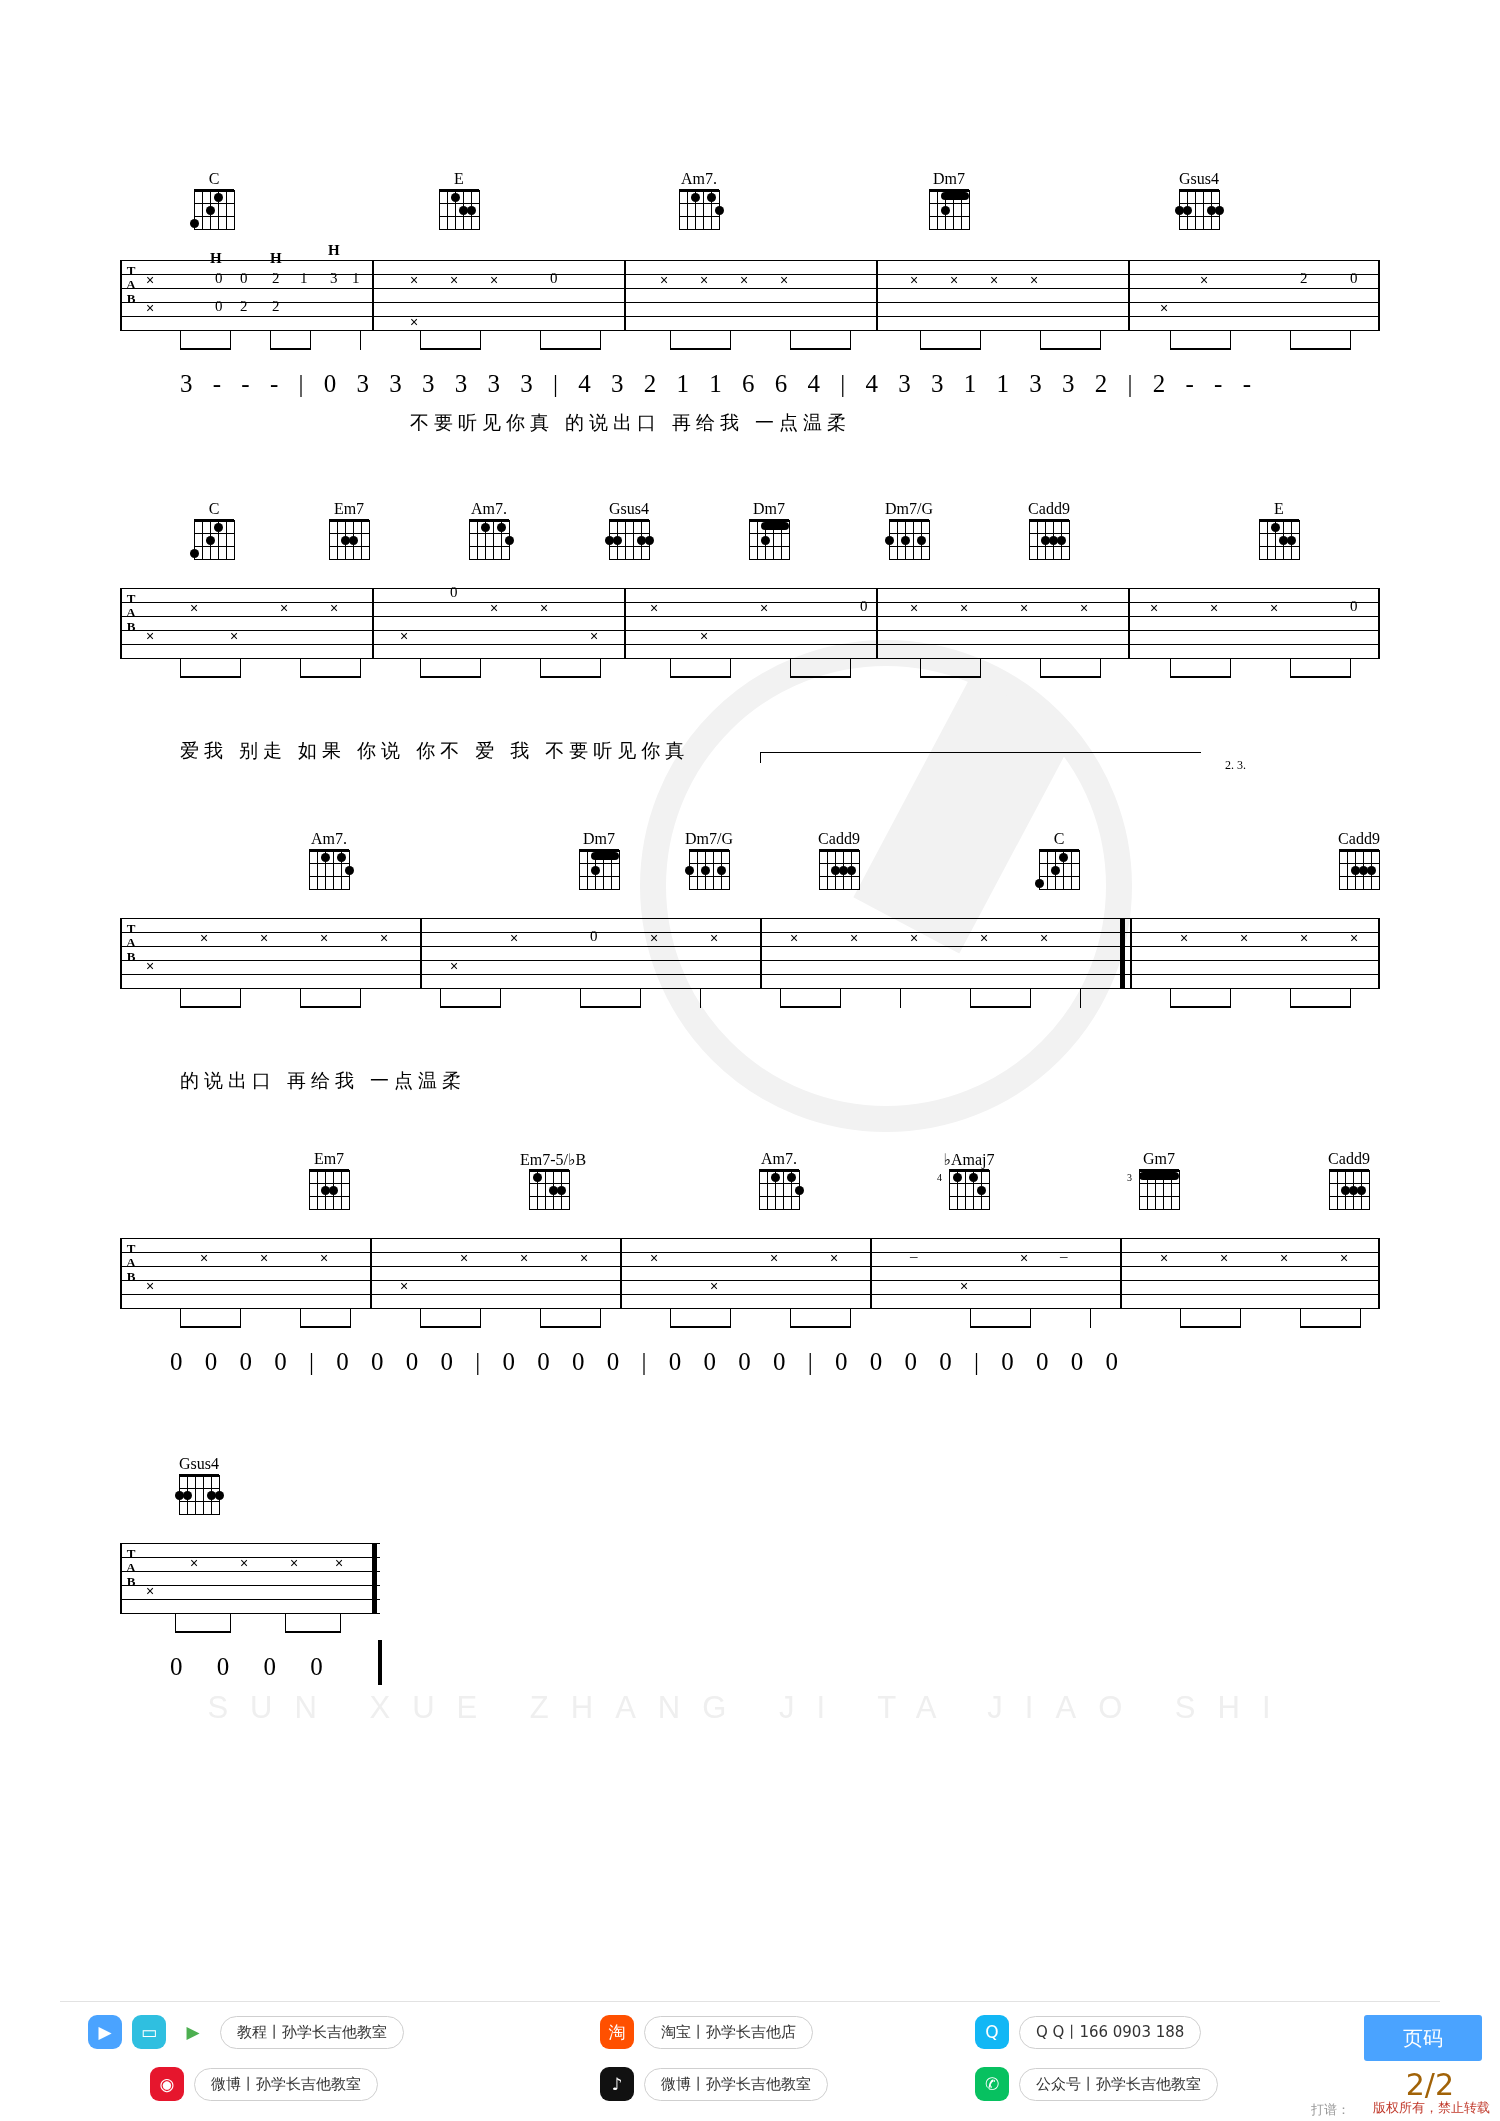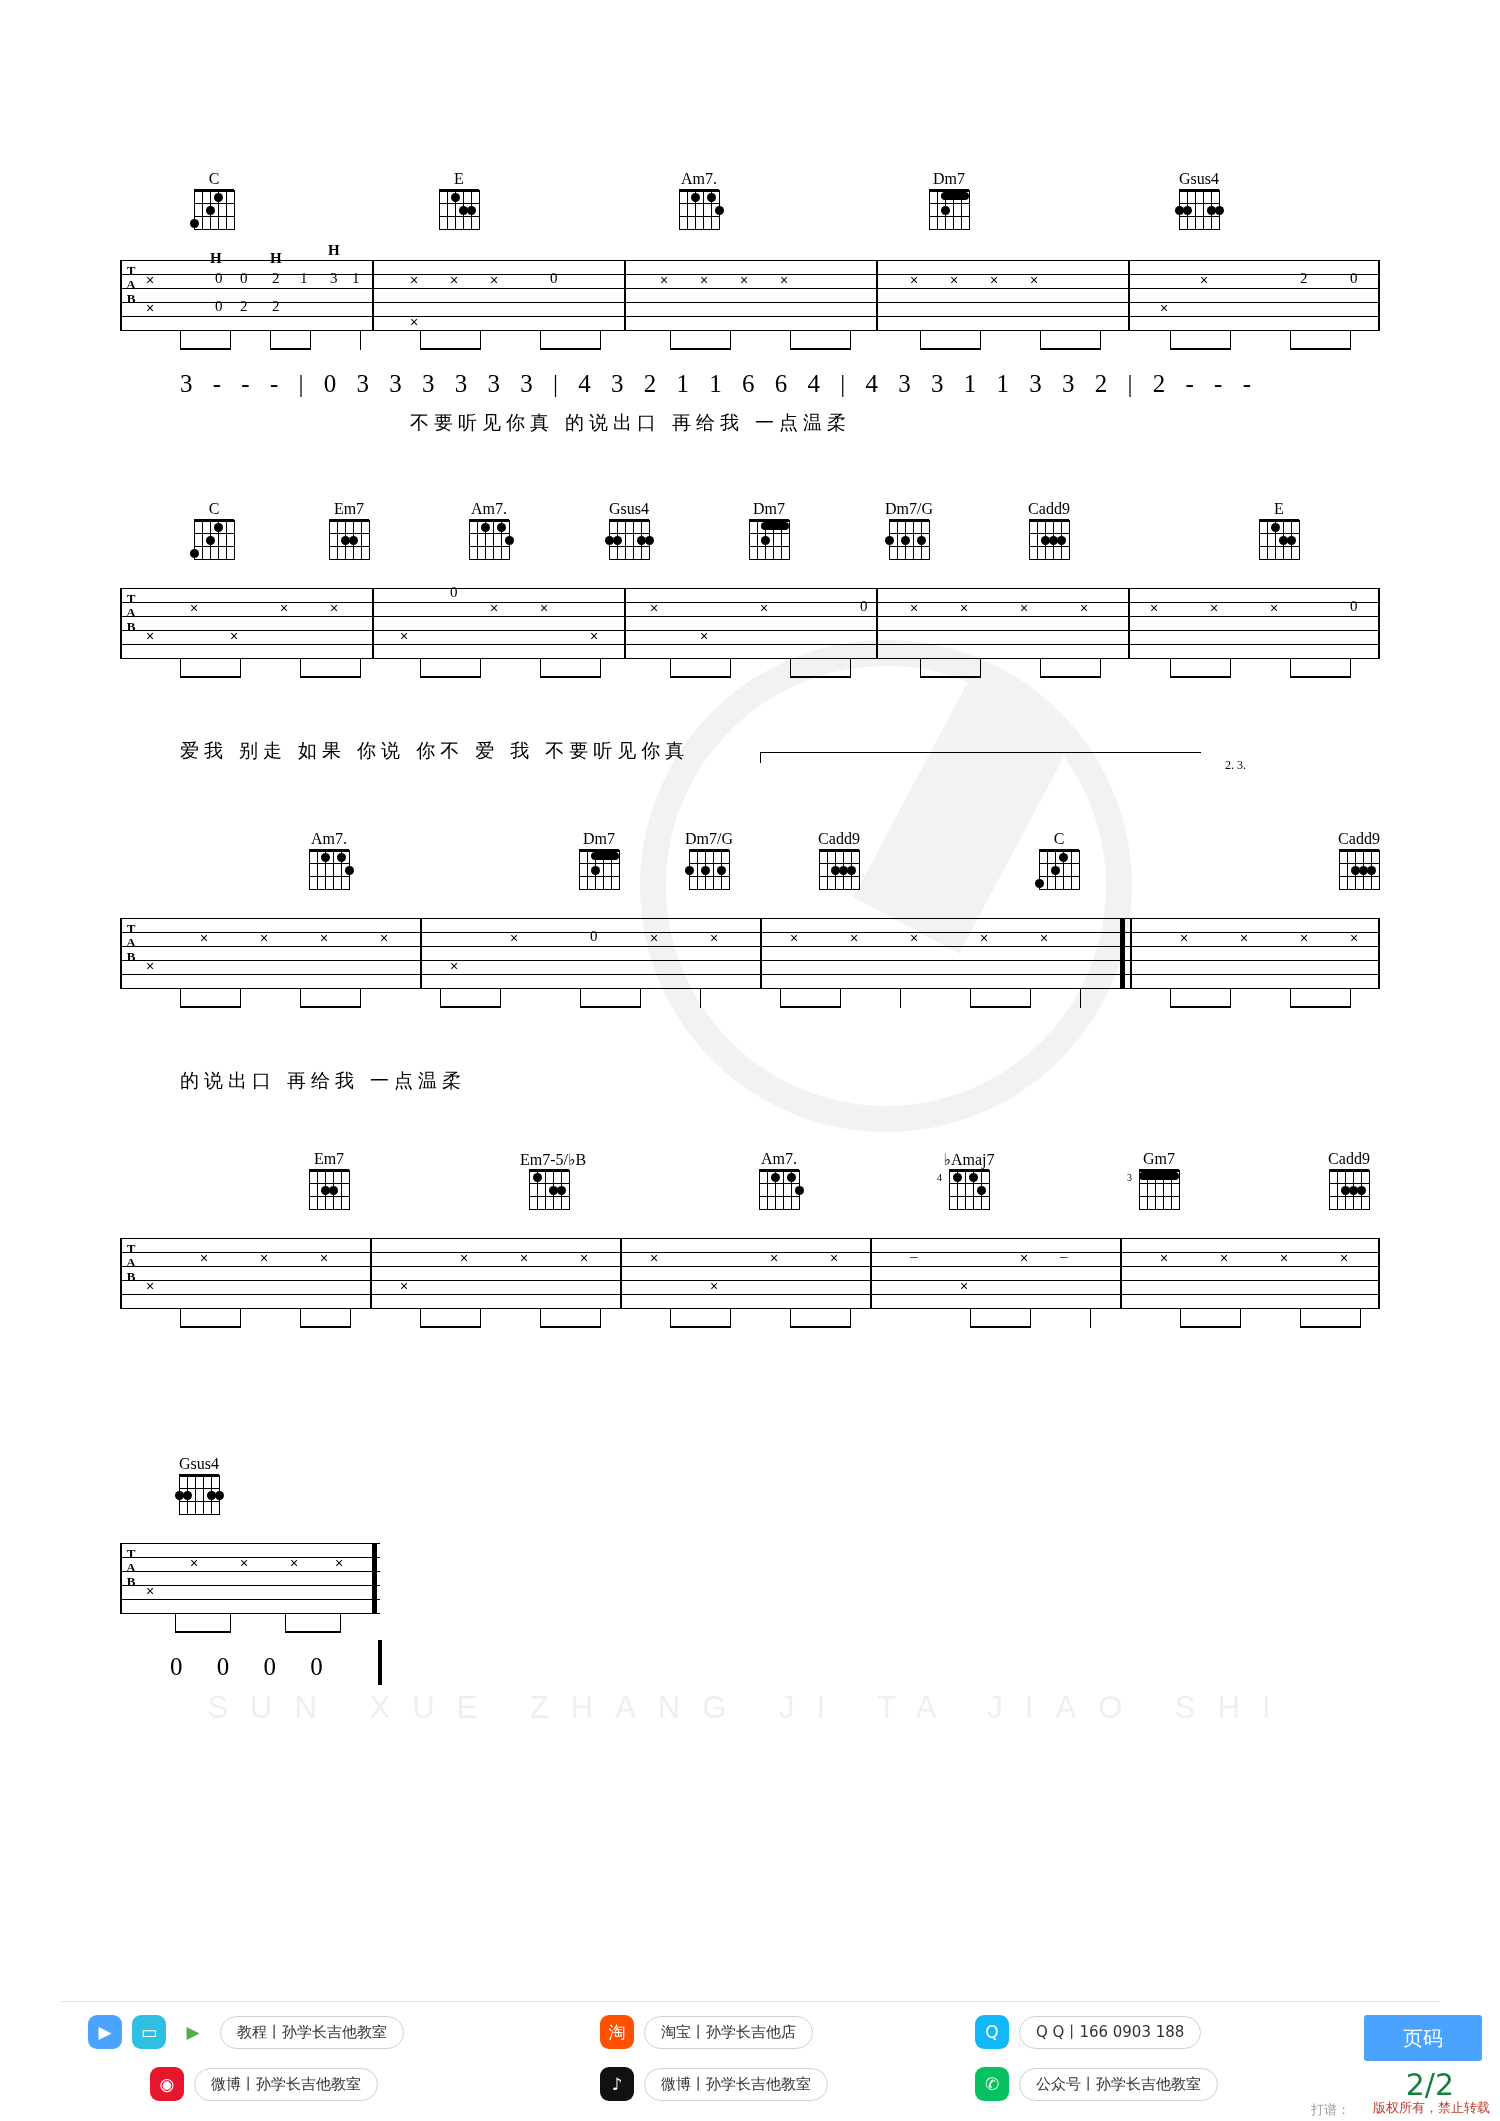--- a/index.html
+++ b/index.html
@@ -62,21 +62,21 @@
   .volta{position:absolute;font-size:12px;font-family:"Liberation Serif",serif;}
 
   
   #footer{position:absolute;left:0;bottom:0;width:1500px;height:120px;background:#ffffff;}
   .fsep{position:absolute;left:60px;top:0;width:1380px;height:1px;background:#e2e2e2;}
   .fitem{position:absolute;display:flex;align-items:center;gap:10px;}
   .ficon{width:34px;height:34px;border-radius:9px;display:flex;align-items:center;justify-content:center;color:#fff;font-size:17px;font-family:"DejaVu Sans",sans-serif;}
   .fpill{border:1px solid #cfcfcf;border-radius:17px;padding:6px 16px;font-size:15px;color:#333;font-family:"DejaVu Sans",sans-serif;white-space:nowrap;}
   .pagebox{position:absolute;right:18px;top:14px;width:118px;height:46px;background:#4aa3ff;color:#fff;
     display:flex;align-items:center;justify-content:center;font-size:20px;font-family:"DejaVu Sans",sans-serif;border-radius:3px;}
-  .pageno{position:absolute;right:46px;top:66px;font-size:30px;color:#15803d;font-family:"DejaVu Sans",sans-serif;}
+  .pageno{position:absolute;right:46px;top:66px;font-size:30px;color:#a16207;font-family:"DejaVu Sans",sans-serif;}
   .copyright{position:absolute;right:10px;bottom:4px;font-size:13px;color:#c0392b;font-family:"DejaVu Sans",sans-serif;}
   .cbadge{position:absolute;right:150px;bottom:2px;font-size:13px;color:#999;font-family:"DejaVu Sans",sans-serif;}
 </style>
 </head>
 <body>
 
 <div id="page">
 
   <div class="wm-circle"></div>
   <div class="wm-neck"></div>
@@ -818,20 +818,21 @@
       <div class="beam" style="left:180px;top:88px;width:50px;"></div>
       <div class="beam" style="left:300px;top:88px;width:60px;"></div>
       <div class="beam" style="left:420px;top:88px;width:60px;"></div>
       <div class="beam" style="left:550px;top:88px;width:60px;"></div>
       <div class="beam" style="left:670px;top:88px;width:60px;"></div>
       <div class="beam" style="left:850px;top:88px;width:60px;"></div>
       <div class="beam" style="left:1060px;top:88px;width:60px;"></div>
       <div class="beam" style="left:1180px;top:88px;width:60px;"></div>
     </div>
 
+    <div class="mel" style="left:50px;top:198px;letter-spacing:8px;white-space:nowrap;">0 0 0 0 | 0 0 0 0 | 0 0 0 0 | 0 0 0 0 | 0 0 0 0 | 0 0 0 0</div>
   </div>
 
   <div class="system" style="left:120px;top:1455px;width:400px;height:260px;">
     <div class="chord" style="left:50px;top:20px;">
       <div class="cname">Gsus4</div>
       <div class="grid">
         <div class="h nut" style="top:-1px"></div>
           <div class="h" style="top:13px"></div>
           <div class="h" style="top:26px"></div>
           <div class="h" style="top:39px"></div>

